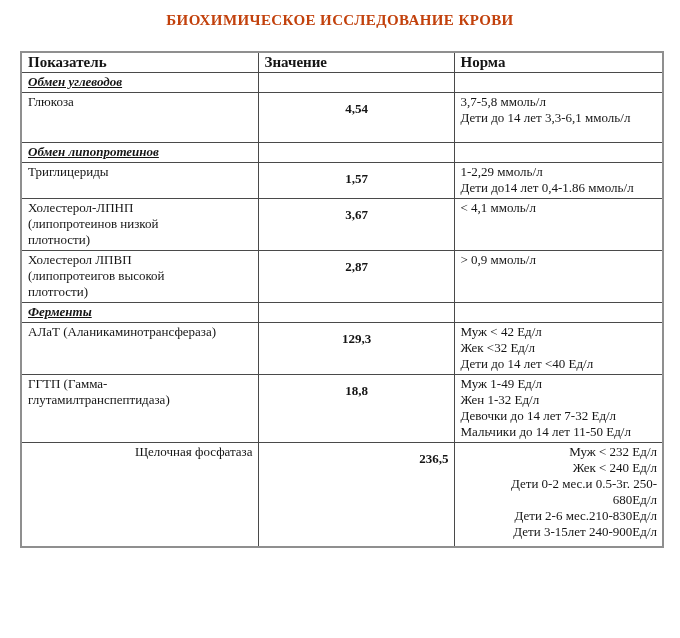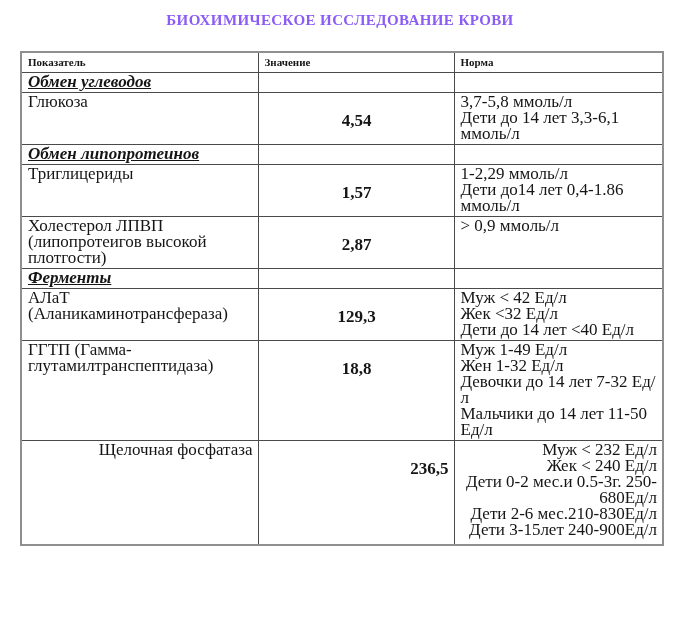--- a/index.html
+++ b/index.html
@@ -11,52 +11,52 @@
     color: #151515;
     overflow: hidden;
   }
   .page { width: 680px; height: 638px; position: relative; }
   .doc-title {
     margin-top: 12px;
     text-align: center;
     font-size: 15px;
     font-weight: bold;
     letter-spacing: 0.4px;
-    color: #8b5cf6;
+    color: #c2410c;
   }
   table.report {
     border-collapse: collapse;
     table-layout: fixed;
     margin: 22px 0 0 20px;
     width: 642px;
     border: 2px solid #8f8f8f;
   }
   col.c-indicator { width: 237px; }
   col.c-value     { width: 196px; }
   col.c-norm      { width: 209px; }
   td, th {
     border: 1px solid #4a4a4a;
     vertical-align: top;
-    font-size: 17px;
+    font-size: 13px;
     line-height: 16px;
     padding: 1px 5px 2px 6px;
     text-align: left;
     white-space: pre-line;
     overflow: hidden;
   }
-  th { font-weight: bold; font-size: 11px; }
+  th { font-weight: bold; font-size: 15px; }
   tr.section-row td {
     font-weight: bold;
     font-style: italic;
     text-decoration: underline;
   }
   td.value-cell {
     font-weight: bold;
     text-align: center;
-    padding-top: 20px;
+    padding-top: 8px;
   }
   tr.row-glucose td { height: 50px; font-family: Liberation Serif, serif; }
   tr.row-alp td     { height: 104px; text-align: right; }
 </style>
 </head>
 <body>
 
 <div class="page">
 
   <div class="doc-title">БИОХИМИЧЕСКОЕ ИССЛЕДОВАНИЕ КРОВИ</div>
@@ -91,20 +91,27 @@
         <td></td>
         <td></td>
       </tr>
       <tr>
         <td>Триглицериды</td>
         <td class="value-cell">1,57</td>
         <td>1-2,29 ммоль/л
 Дети до14 лет 0,4-1.86 ммоль/л</td>
       </tr>
       <tr>
+        <td>Холестерол-ЛПНП
+(липопротеинов низкой
+плотности)</td>
+        <td class="value-cell">3,67</td>
+        <td>&lt; 4,1 ммоль/л</td>
+      </tr>
+      <tr>
         <td>Холестерол ЛПВП
 (липопротеигов высокой
 плотгости)</td>
         <td class="value-cell">2,87</td>
         <td>&gt; 0,9 ммоль/л</td>
       </tr>
       <tr class="section-row">
         <td>Ферменты</td>
         <td></td>
         <td></td>

